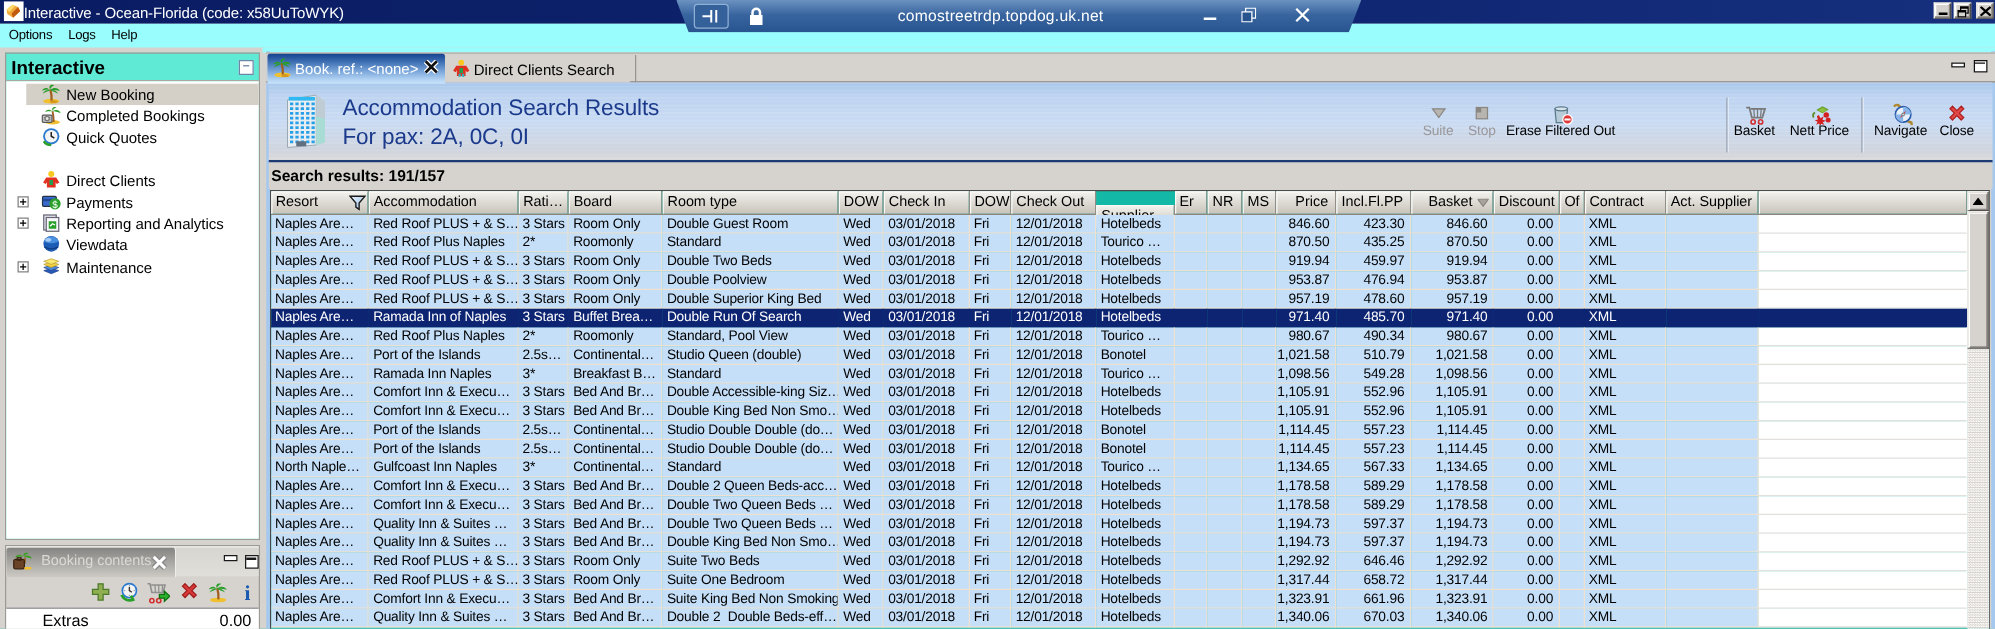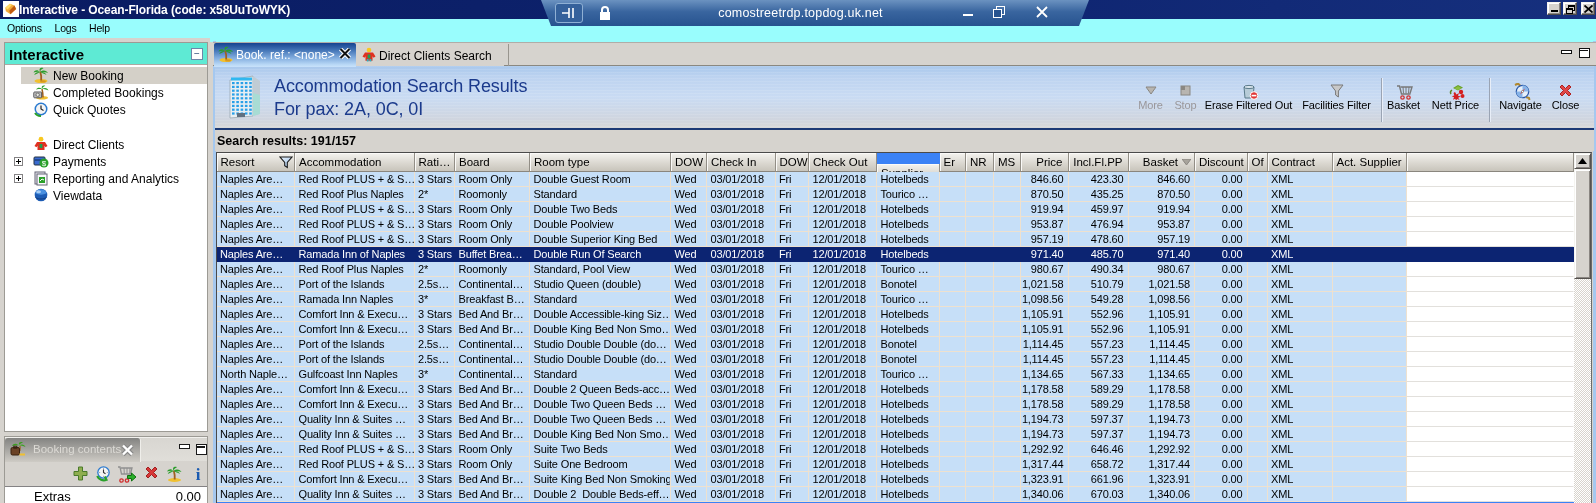--- a/index.html
+++ b/index.html
@@ -1,21 +1,21 @@
 <!DOCTYPE html>
 <html><head><meta charset="utf-8">
 <style>
 * { margin:0; padding:0; box-sizing:border-box; }
 html,body { width:1596px; height:503px; overflow:hidden; }
 body { font-family:"Liberation Sans", sans-serif; position:relative; background:#d6d3ce; }
 .abs { position:absolute; }
 
 
 #titlebar { left:0; top:0; width:1596px; height:19px; background:linear-gradient(to right,#0a1c62,#0e2470 60%,#16307e); }
-#apptitle { left:19px; top:3px; color:#fff; font-size:12px; font-weight:bold; letter-spacing:-0.1px; white-space:nowrap;text-align:center; }
+#apptitle { left:19px; top:3px; color:#fff; font-size:12px; font-weight:normal; letter-spacing:-0.1px; white-space:nowrap;text-align:center; }
 #appicon { left:3px; top:1px; width:16px; height:16px; }
 .tbbtn { top:2px; width:14px; height:13px; background:#d6d3ce; border:1px solid; border-color:#f5f4f0 #4e4a48 #4e4a48 #f5f4f0; box-shadow:inset -1px -1px 0 #8a8682, inset 1px 1px 0 #fff; font-size:9px; text-align:center; line-height:11px; color:#000; }
 
 
 #rdpbar { z-index:10; left:541px; top:0; width:548px; height:26px; background:linear-gradient(to bottom,#6b92c0 0,#39659f 45%,#27538f 100%); clip-path:polygon(0 0,548px 0,538px 26px,10px 26px); color:#fff; }
 #rdpbar .txt { left:-29px; right:0; top:5.5px; text-align:center; font-size:12.5px; color:#fff; letter-spacing:0.2px; }
 
 
 #menubar { left:0; top:19px; width:1596px; height:18.5px; background:#99fdfd; }
 .menuitem { top:22px; font-size:10.5px; letter-spacing:-0.2px; color:#000; }
@@ -59,21 +59,21 @@
 #htitle2 { left:59px; top:33px; font-size:18px; letter-spacing:-0.1px; color:#1b3a8c; white-space:nowrap; }
 .toolbtn { top:16px; width:70px; height:42px; text-align:center; font-size:12px; color:#000; }
 .toolbtn .ic { position:absolute; left:50%; margin-left:-8px; top:1px; width:16px; height:16px; }
 .toolbtn .lb { position:absolute; left:-24px; right:-24px; top:17px; font-size:11px; letter-spacing:-0.1px; }
 .toolbtn.dis .lb { color:#9a979a; }
 .tsep { top:12px; width:1px; height:44px; background:#9aa4b4; box-shadow:1px 0 0 #e8eef8; }
 
 #srbar { left:215px; top:129.5px; width:1378.5px; height:21.5px; background:#d6d3ce; font-size:12.5px; font-weight:bold; }
 
 
-#tbl { left:215.5px; top:151.5px; width:1376px; height:351.5px; background:#3b82f6; border-left:1px solid #4a4a4a; border-top:1.5px solid #4a4a4a; border-right:1px solid #6a6a6a; }
+#tbl { left:215.5px; top:151.5px; width:1376px; height:351.5px; background:#14b8a6; border-left:1px solid #4a4a4a; border-top:1.5px solid #4a4a4a; border-right:1px solid #6a6a6a; }
 .hcell { position:absolute; top:0; height:19px; background:linear-gradient(to bottom,#f4f3ef 0,#dbd8d1 55%,#c8c4bb 100%); border-right:1px solid #928e86; box-shadow:inset 1px 1px 0 #fbfaf8; border-bottom:1px solid #8a867e; font-size:11.5px; color:#000; line-height:18px; white-space:nowrap; overflow:hidden; }
 .hcell span { padding-left:4px; }
 .hcell.r { text-align:right; }
 .hcell.r span { padding-right:5px; }
 #rows { position:absolute; left:0; top:19px; width:1374.5px; }
 .row { position:absolute; left:0; width:1358.5px; height:15px; }
 .cell { position:absolute; top:0; height:15px; font-size:11px; letter-spacing:-0.15px; line-height:15px; color:#000; white-space:nowrap; overflow:hidden; background:#c6dff8; border-right:1px solid #eee1cf; border-bottom:1px solid #eee1cf; padding-left:3.5px; }
 .cell.r { text-align:right; padding-right:4px; padding-left:0; }
 .cell.blank { background:#fff; border-right:1px solid #fff; border-bottom:1px solid #e2e0dc; }
 .row.sel .cell { background:#0c2472; color:#fff; border-right-color:#0c2472; border-bottom-color:#0c2472; }
@@ -204,20 +204,30 @@
       </div>
       <div class="trow " style="top:122.39999999999999px">
         <span class="ticon"><svg width="16" height="16" viewBox="0 0 16 16">
             <circle cx="8" cy="8" r="6.3" fill="#1d5cb4"></circle>
             <path d="M2.2 6 A6.3 6.3 0 0 1 13.8 6 C10 8.2 6 8.2 2.2 6 Z" fill="#4a90e0"></path>
             <ellipse cx="5.6" cy="4.8" rx="2.4" ry="1.5" fill="#b8d8f8" opacity="0.85"></ellipse>
             <path d="M2.5 10.5 C6 12.5 10 12.5 13.5 10.5" stroke="#123c80" stroke-width="1" fill="none"></path>
           </svg></span>
         <span class="lbl">Viewdata</span>
       </div>
+      <div class="trow " style="top:139.6px">
+        <span class="pm"></span>
+        <span class="ticon"><svg width="16" height="16" viewBox="0 0 16 16">
+            <path d="M2 11.5 l6 -2 6 2 -6 2.5 z" fill="#2858b8" stroke="#1a3a80" stroke-width="0.5"></path>
+            <path d="M2 9 l6 -2 6 2 -6 2.5 z" fill="#4a88d8" stroke="#1a3a80" stroke-width="0.5"></path>
+            <path d="M2 6.5 l6 -2 6 2 -6 2.5 z" fill="#f0d040" stroke="#b09020" stroke-width="0.5"></path>
+            <path d="M2 4 l6 -2 6 2 -6 2.5 z" fill="#f8e870" stroke="#b09020" stroke-width="0.5"></path>
+          </svg></span>
+        <span class="lbl">Maintenance</span>
+      </div>
     </div>
 </div>
 
 <div class="abs" id="bpanel">
   <div class="abs" id="btabs">
     <div class="abs" id="btab1">
         <span style="position:absolute;left:5px;top:3px;"><svg width="16" height="16" viewBox="0 0 16 16">
             <path d="M9 4.5 C6 2 3.5 2.5 2 5 C5 4 7.5 4.2 9 4.5 M9 4 C8 1.5 10.5 0.5 13 1.5 C11 2.2 9.8 3 9 4 M9 4.5 C12 2.5 14.5 3.5 15.5 6 C13 4.8 11 4.5 9 4.5" fill="#3aa020"></path>
             <path d="M10 5 C10.2 7 10 8.5 9.8 10" stroke="#a06020" stroke-width="1.3" fill="none"></path>
             <rect x="1" y="6.5" width="8.5" height="7.5" rx="1.5" fill="#6a4226" stroke="#3a2210"></rect>
@@ -313,43 +323,37 @@
     </div>
 </div>
 
 <div class="abs" id="toolband">
   <div class="abs" id="htitle1">Accommodation Search Results</div>
   <div class="abs" id="htitle2">For pax: 2A, 0C, 0I</div>
 <div class="toolbtn dis abs" style="left:907.5px;width:56px;">
       <span class="ic"><svg width="16" height="16" viewBox="0 0 16 16">
           <path d="M3 4 h10 l-5 7 z" fill="#b8b5b0" stroke="#8a8782"></path>
         </svg></span>
-      <span class="lb">More</span>
+      <span class="lb">Suite</span>
     </div>
     <div class="toolbtn dis abs" style="left:942.5px;width:56px;">
       <span class="ic"><svg width="16" height="16" viewBox="0 0 16 16">
           <rect x="3" y="3" width="9" height="9" fill="#b8b5b0" stroke="#8a8782"></rect>
           <rect x="3" y="3" width="4" height="4" fill="#8a8782"></rect>
         </svg></span>
       <span class="lb">Stop</span>
     </div>
     <div class="toolbtn  abs" style="left:967.5px;width:132px;">
       <span class="ic"><svg width="18" height="17" viewBox="0 0 18 17">
           <path d="M3 4 h10 l-1 11 h-8 z" fill="#b7ccd8" stroke="#5a7a8a"></path>
           <ellipse cx="8" cy="4" rx="5" ry="1.6" fill="#d8e4ec" stroke="#5a7a8a"></ellipse>
           <circle cx="13" cy="12.5" r="3.8" fill="#e03838" stroke="#fff"></circle>
           <rect x="10.6" y="11.8" width="4.8" height="1.6" fill="#fff"></rect>
         </svg></span>
       <span class="lb">Erase Filtered Out</span>
-    </div>
-    <div class="toolbtn  abs" style="left:1069.5px;width:104px;">
-      <span class="ic"><svg width="16" height="16" viewBox="0 0 16 16">
-          <path d="M2 2 h12 l-4.6 6 v6 l-2.8 -2 v-4 z" fill="#c8c8c8" stroke="#787878"></path>
-        </svg></span>
-      <span class="lb">Facilities Filter</span>
     </div>
     <div class="toolbtn  abs" style="left:1160.5px;width:56px;">
       <span class="ic"><svg width="18" height="17" viewBox="0 0 18 17">
           <path d="M1 3 h2.5 l2 8 h9" stroke="#787878" stroke-width="1.4" fill="none"></path>
           <path d="M4.5 4 h11.5 l-2 6.5" stroke="#787878" stroke-width="1.4" fill="none"></path>
           <g stroke="#787878">
             <line x1="7" y1="4" x2="7.5" y2="10.5"></line>
             <line x1="10" y1="4" x2="10" y2="10.5"></line>
             <line x1="13" y1="4" x2="12.5" y2="10.5"></line>
           </g>

